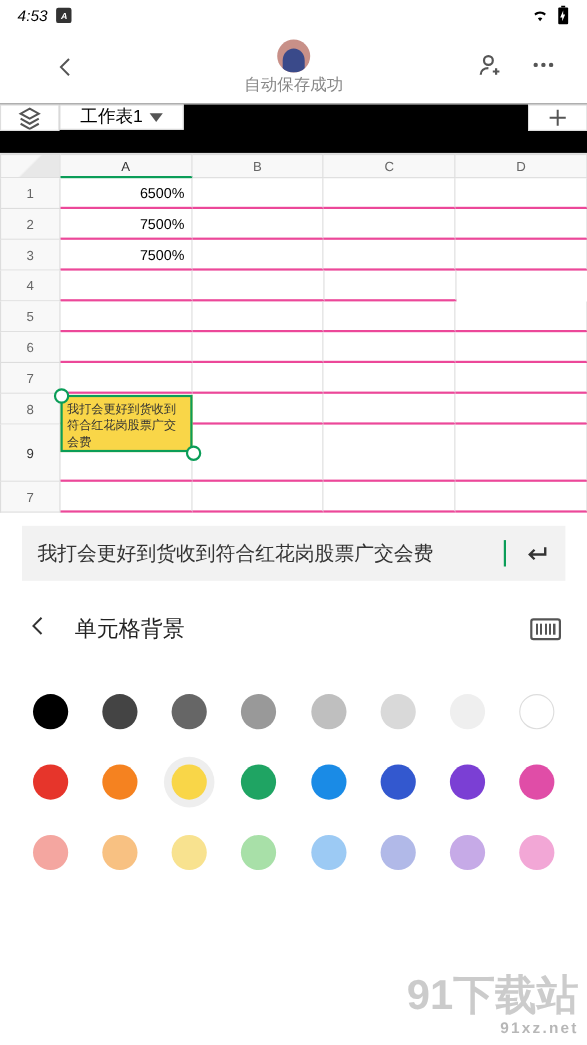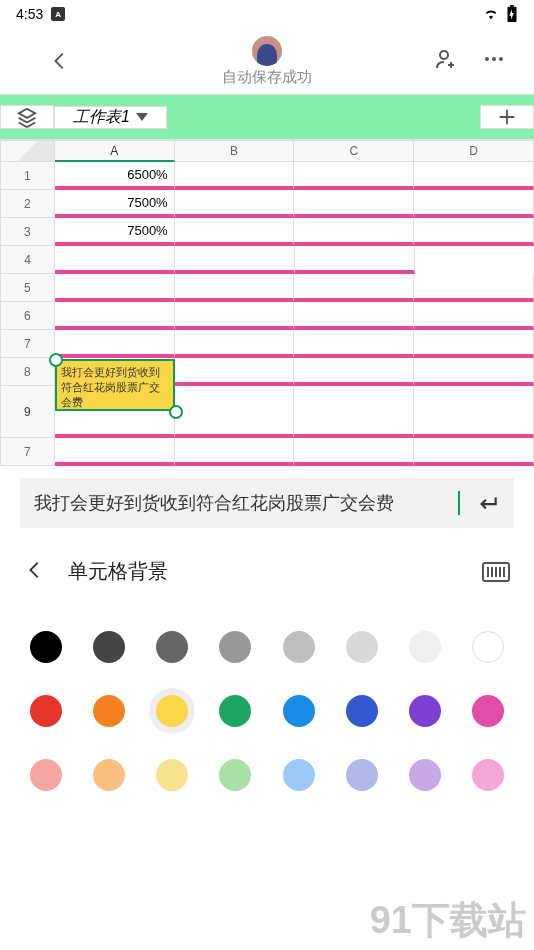--- a/index.html
+++ b/index.html
@@ -14,21 +14,21 @@
     
     .status-bar {
       height: 28px;
       display: flex;
       justify-content: space-between;
       align-items: center;
       padding: 0 16px;
       font-size: 14px;
       font-weight: 500;
     }
-    .status-left { display: flex; align-items: center; gap: 8px; }
+    .status-left { display: flex; align-items: center; gap: 8px; font-style: italic; }
     .status-right { display: flex; align-items: center; gap: 6px; }
     .status-icon-box {
       width: 14px; height: 14px; background: #333; border-radius: 2px;
       display: flex; align-items: center; justify-content: center;
       color: #fff; font-size: 8px; font-weight: bold;
     }
     
     .header {
       height: 66px;
       display: flex;
@@ -70,25 +70,24 @@
     .header-right {
       margin-left: auto;
       display: flex;
       gap: 24px;
       padding-right: 28px;
     }
     
     .sheet-bar {
       height: 46px;
       display: flex;
-      align-items: center;
+      align-items: flex-start;
       border-top: 1px solid #e0e0e0;
       border-bottom: 1px solid #e0e0e0;
-      background: #86efac;
-      font-style: italic;
+      background: #000000;
     }
     .layers-btn {
       width: 54px;
       border: 1px solid #ddd;
       display: flex;
       align-items: center;
       justify-content: center;
       background: #fff;
     }
     .sheet-tab {
@@ -158,21 +157,21 @@
       background: #f8f8f8;
       font-size: 12px;
       color: #666;
       display: flex;
       align-items: center;
       justify-content: center;
     }
     .row-h.active { color: #333; font-weight: 500; }
     .cell {
       border-right: 1px solid #ddd;
-      border-bottom: 4px solid #ec4899;
+      border-bottom: 2px solid #ec4899;
       font-size: 13px;
       padding: 0 6px;
       display: flex;
       align-items: center;
     }
     .cell-a { width: 120px; justify-content: flex-end; }
     .cell-b { width: 120px; }
     .cell-c { width: 120px; }
     .cell-d { width: 120px; }
     .selected-cell {
@@ -472,13 +471,14 @@
     <div class="swatch" style="background:#a8e0a8"></div>
     <div class="swatch" style="background:#9ccaf4"></div>
     <div class="swatch" style="background:#b1b9e8"></div>
     <div class="swatch" style="background:#c6aae7"></div>
     <div class="swatch" style="background:#f2a7d6"></div>
   </div>
 </div>
 
 <div class="watermark">
   <div class="big">91<span>下载站</span></div>
+  <div class="url">91xz.net</div>
 </div>
 
 </body></html>

